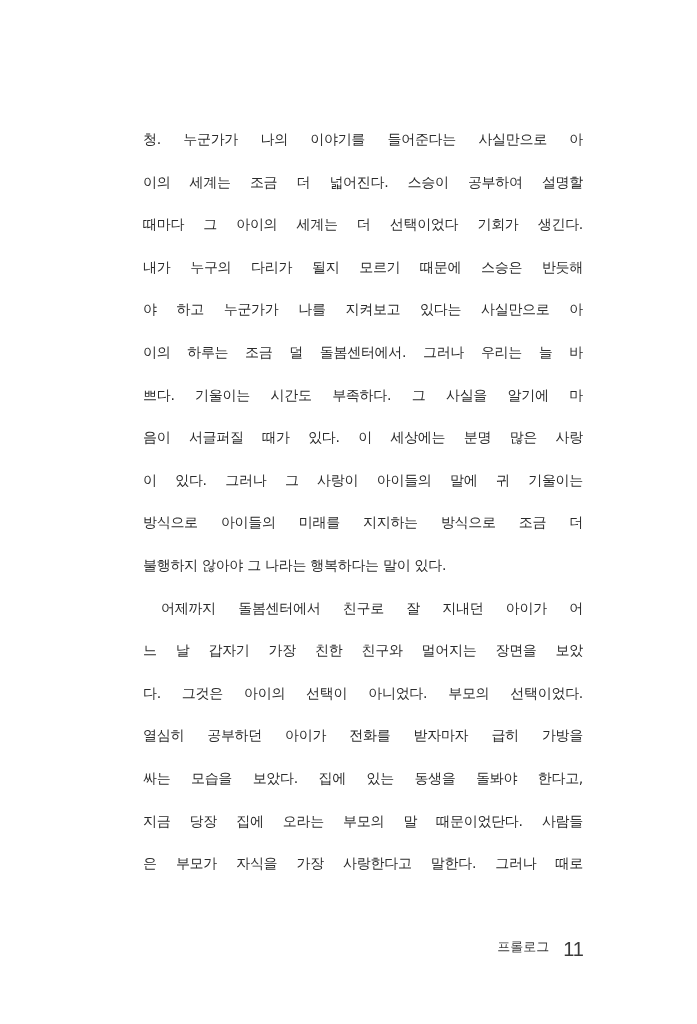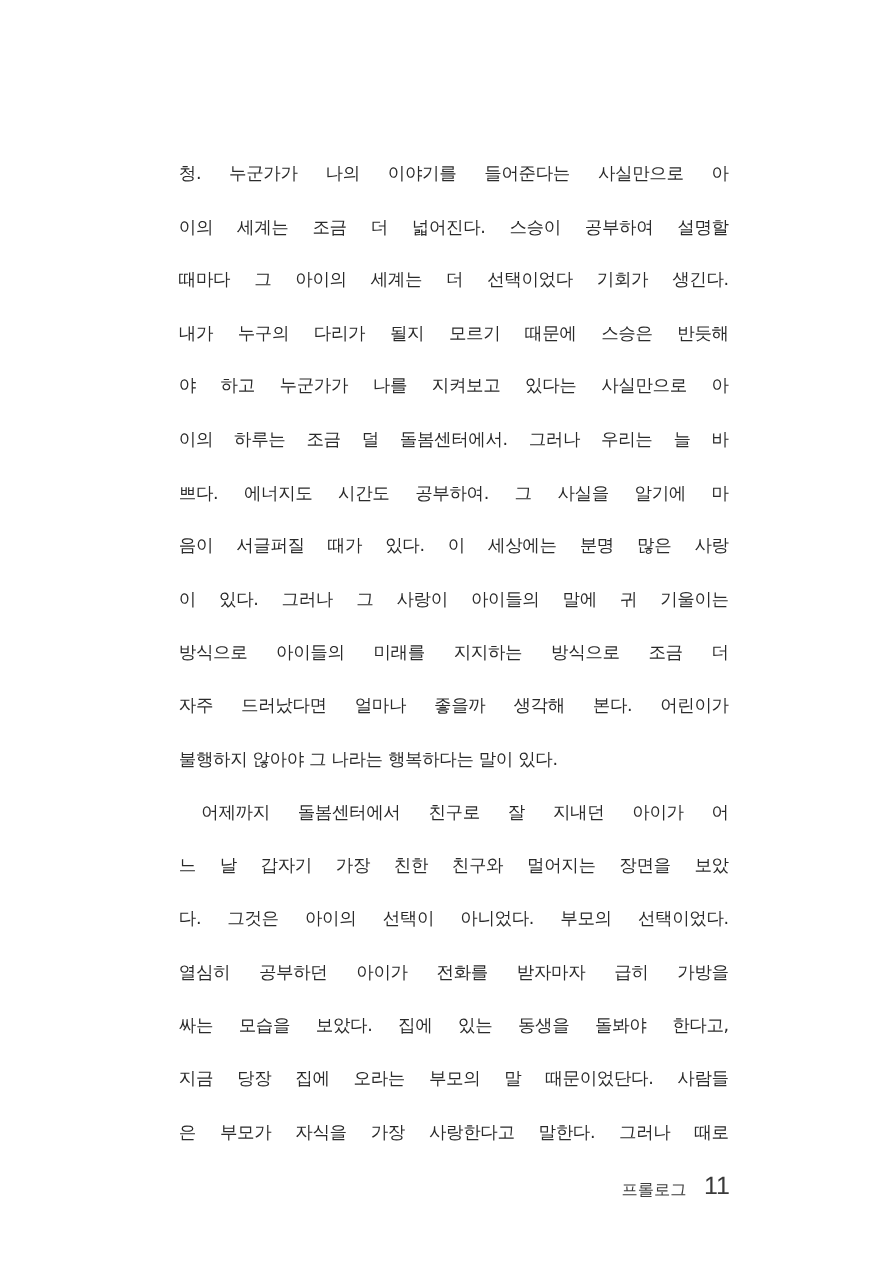--- a/index.html
+++ b/index.html
@@ -44,44 +44,43 @@
       padding-left: 18px;
     }
     .footer {
       position: absolute;
       top: 938px;
       right: 113px;
       font-size: 13px;
       color: #3a3a3a;
       display: flex;
       gap: 14px;
-      align-items: flex-end;
+      align-items: flex-start;
     }
     .footer .num {
       font-size: 20px;
       font-family: "Liberation Sans", sans-serif;
     }
   </style>
 </head>
 <body>
 
 <div class="page">
   <div class="body-text">
 
     <span class="line">청. 누군가가 나의 이야기를 들어준다는 사실만으로 아</span>
     <span class="line">이의 세계는 조금 더 넓어진다. 스승이 공부하여 설명할</span>
     <span class="line">때마다 그 아이의 세계는 더 선택이었다 기회가 생긴다.</span>
     <span class="line">내가 누구의 다리가 될지 모르기 때문에 스승은 반듯해</span>
     <span class="line">야 하고 누군가가 나를 지켜보고 있다는 사실만으로 아</span>
     <span class="line">이의 하루는 조금 덜 돌봄센터에서. 그러나 우리는 늘 바</span>
-    <span class="line">쁘다. 에너지도 시간도 공부하여. 그 사실을 알기에 마</span>
+    <span class="line">쁘다. 기울이는 시간도 부족하다. 그 사실을 알기에 마</span>
     <span class="line">음이 서글퍼질 때가 있다. 이 세상에는 분명 많은 사랑</span>
     <span class="line">이 있다. 그러나 그 사랑이 아이들의 말에 귀 기울이는</span>
     <span class="line">방식으로 아이들의 미래를 지지하는 방식으로 조금 더</span>
-    <span class="line">자주 드러났다면 얼마나 좋을까 생각해 본다. 어린이가</span>
     <span class="line last">불행하지 않아야 그 나라는 행복하다는 말이 있다.</span>
 
     <span class="line indent">어제까지 돌봄센터에서 친구로 잘 지내던 아이가 어</span>
     <span class="line">느 날 갑자기 가장 친한 친구와 멀어지는 장면을 보았</span>
     <span class="line">다. 그것은 아이의 선택이 아니었다. 부모의 선택이었다.</span>
     <span class="line">열심히 공부하던 아이가 전화를 받자마자 급히 가방을</span>
     <span class="line">싸는 모습을 보았다. 집에 있는 동생을 돌봐야 한다고,</span>
     <span class="line">지금 당장 집에 오라는 부모의 말 때문이었단다. 사람들</span>
     <span class="line">은 부모가 자식을 가장 사랑한다고 말한다. 그러나 때로</span>
   </div>

